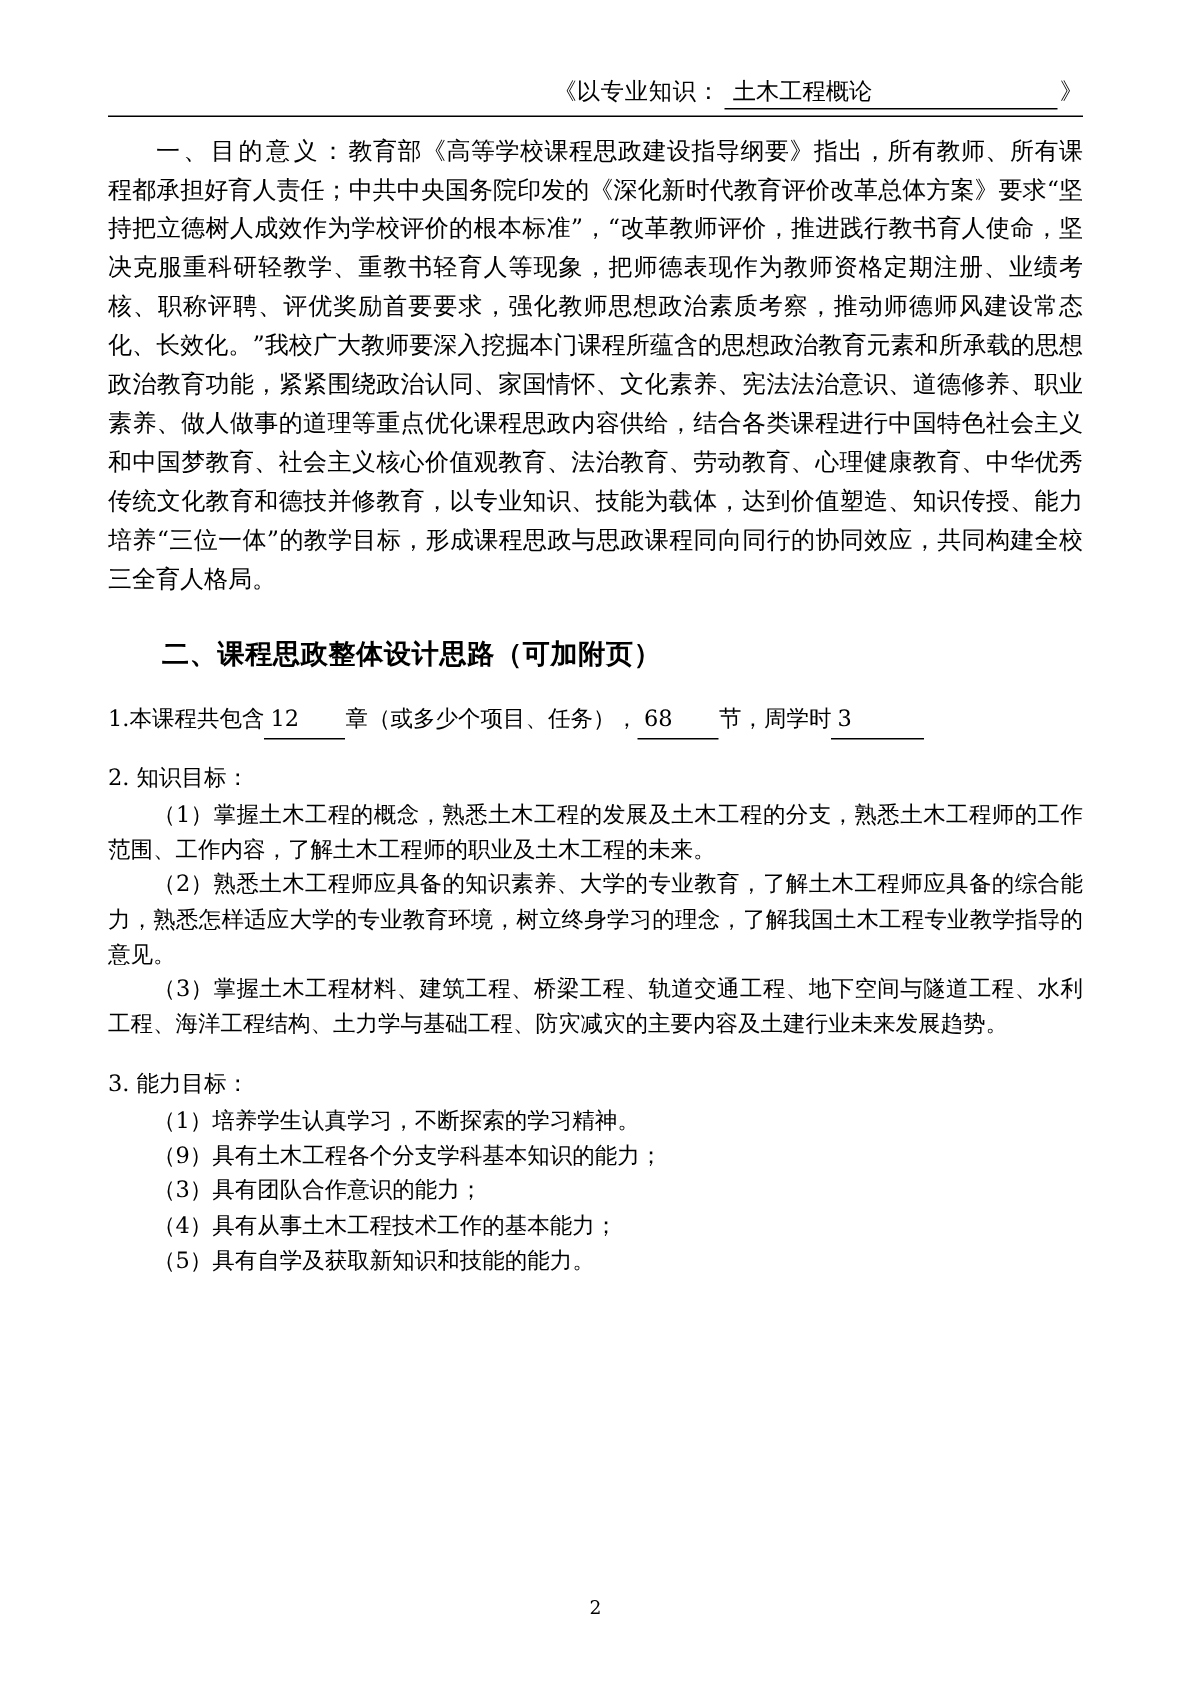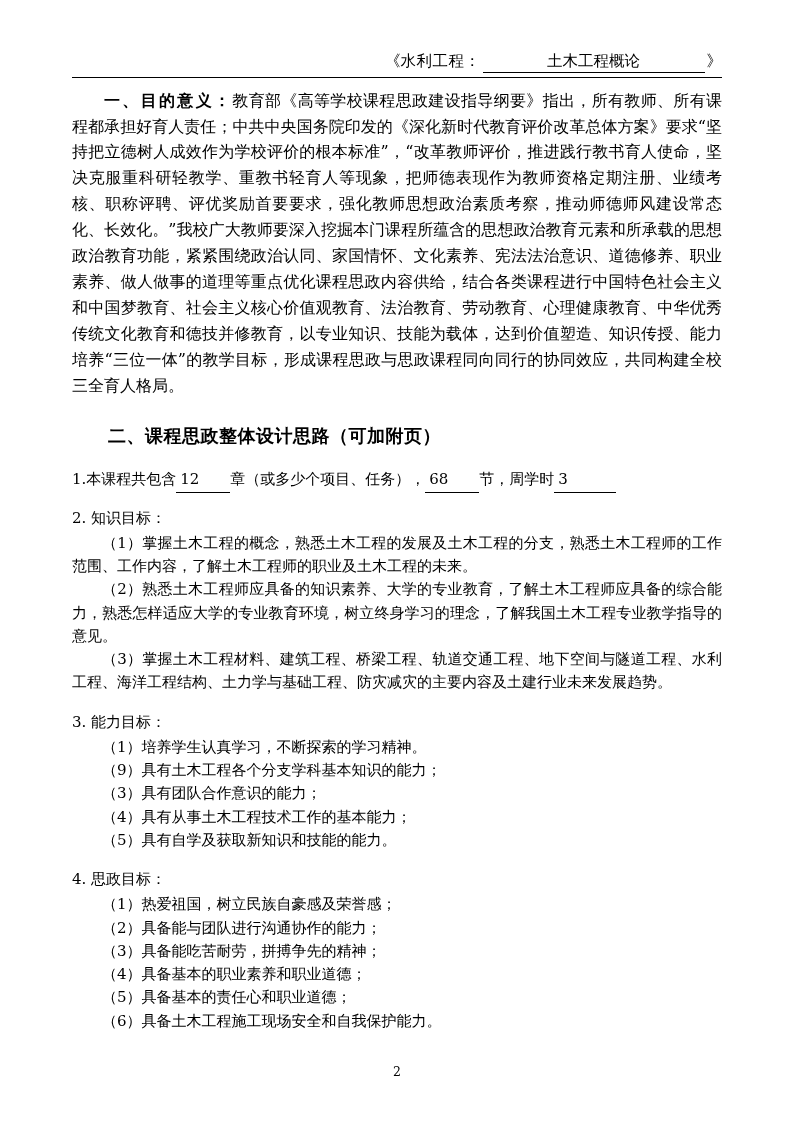--- a/index.html
+++ b/index.html
@@ -31,21 +31,21 @@
     font-size: 15.5px;
     line-height: 1.2;
     margin-top: 8px;
     margin-bottom: 4px;
     white-space: nowrap;
   }
   .doc-header .label { letter-spacing: 0.5px; }
   .doc-header .value {
     display: inline-block;
     min-width: 210px;
-    text-align: center;
+    text-align: left;
     border-bottom: 1px solid #000;
     padding: 0 6px 1px 6px;
     margin: 0 2px;
   }
   .doc-header .bracket-l, .doc-header .bracket-r { }
 
   .rule {
     border: 0;
     border-top: 1.2px solid #000;
     margin: 3px 0 10px 0;
@@ -54,21 +54,21 @@
   
   .sec1 {
     font-size: 16px;
     line-height: 1.62;
     text-align: justify;
     text-justify: inter-ideograph;
     text-indent: 2em;
     margin: 6px 0 0 0;
   }
   .sec1 .head {
-    font-weight: bold;
+    font-weight: normal;
     letter-spacing: 2px;
   }
 
   
   .sec2-title {
     font-weight: bold;
     font-size: 18px;
     margin: 26px 0 20px 0;
     text-indent: 2em;
     letter-spacing: 0.5px;
@@ -110,21 +110,21 @@
     font-family: "DejaVu Serif", "Liberation Serif", serif;
   }
 </style>
 </head>
 <body>
 
 <div class="page">
 
   <div class="doc-header">
     <span class="bracket-l">《</span>
-      <span class="label">水利工程：</span>
+      <span class="label">以专业知识：</span>
       <span class="value">土木工程概论</span>
       <span class="bracket-r">》</span>
   </div>
   <hr class="rule">
 
   <p class="sec1">
     <span class="head">一、目的意义：</span><span>教育部《高等学校课程思政建设指导纲要》指出，所有教师、所有课程都承担好育人责任；中共中央国务院印发的《深化新时代教育评价改革总体方案》要求“坚持把立德树人成效作为学校评价的根本标准”，“改革教师评价，推进践行教书育人使命，坚决克服重科研轻教学、重教书轻育人等现象，把师德表现作为教师资格定期注册、业绩考核、职称评聘、评优奖励首要要求，强化教师思想政治素质考察，推动师德师风建设常态化、长效化。”我校广大教师要深入挖掘本门课程所蕴含的思想政治教育元素和所承载的思想政治教育功能，紧紧围绕政治认同、家国情怀、文化素养、宪法法治意识、道德修养、职业素养、做人做事的道理等重点优化课程思政内容供给，结合各类课程进行中国特色社会主义和中国梦教育、社会主义核心价值观教育、法治教育、劳动教育、心理健康教育、中华优秀传统文化教育和德技并修教育，以专业知识、技能为载体，达到价值塑造、知识传授、能力培养“三位一体”的教学目标，形成课程思政与思政课程同向同行的协同效应，共同构建全校三全育人格局。</span>
   </p>
 
   <div class="sec2-title">二、课程思政整体设计思路（可加附页）</div>
@@ -144,26 +144,17 @@
 
     <div class="group">
       <div class="title">3. 能力目标：</div>
       <p class="sub">（1）培养学生认真学习，不断探索的学习精神。</p>
       <p class="sub">（9）具有土木工程各个分支学科基本知识的能力；</p>
       <p class="sub">（3）具有团队合作意识的能力；</p>
       <p class="sub">（4）具有从事土木工程技术工作的基本能力；</p>
       <p class="sub">（5）具有自学及获取新知识和技能的能力。</p>
     </div>
 
-    <div class="group">
-      <div class="title">4. 思政目标：</div>
-      <p class="sub">（1）热爱祖国，树立民族自豪感及荣誉感；</p>
-      <p class="sub">（2）具备能与团队进行沟通协作的能力；</p>
-      <p class="sub">（3）具备能吃苦耐劳，拼搏争先的精神；</p>
-      <p class="sub">（4）具备基本的职业素养和职业道德；</p>
-      <p class="sub">（5）具备基本的责任心和职业道德；</p>
-      <p class="sub">（6）具备土木工程施工现场安全和自我保护能力。</p>
-    </div>
 
   </div>
 
   <div class="page-number">2</div>
 </div>
 
 </body></html>

